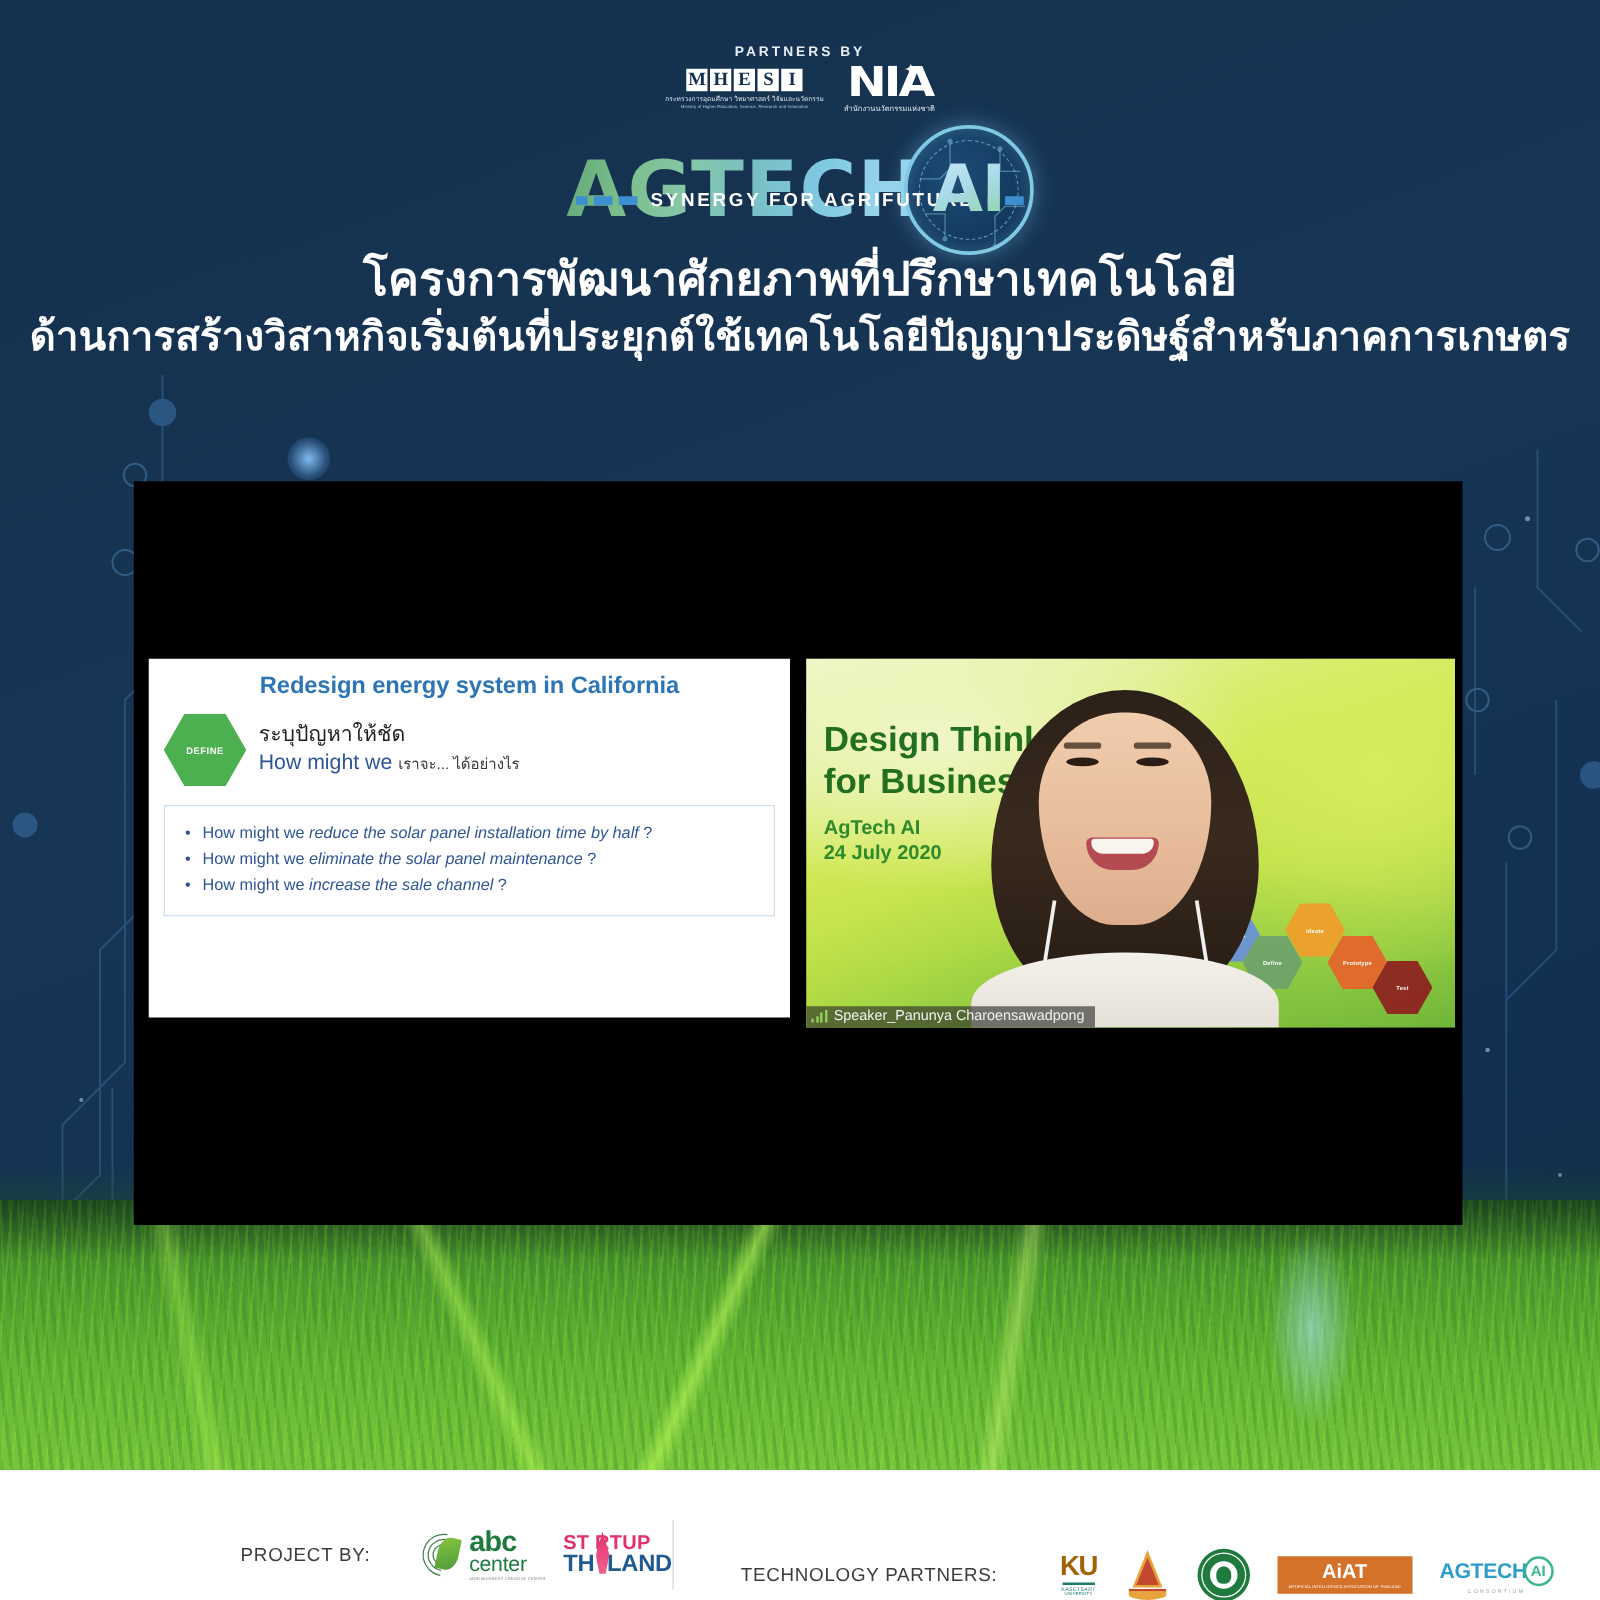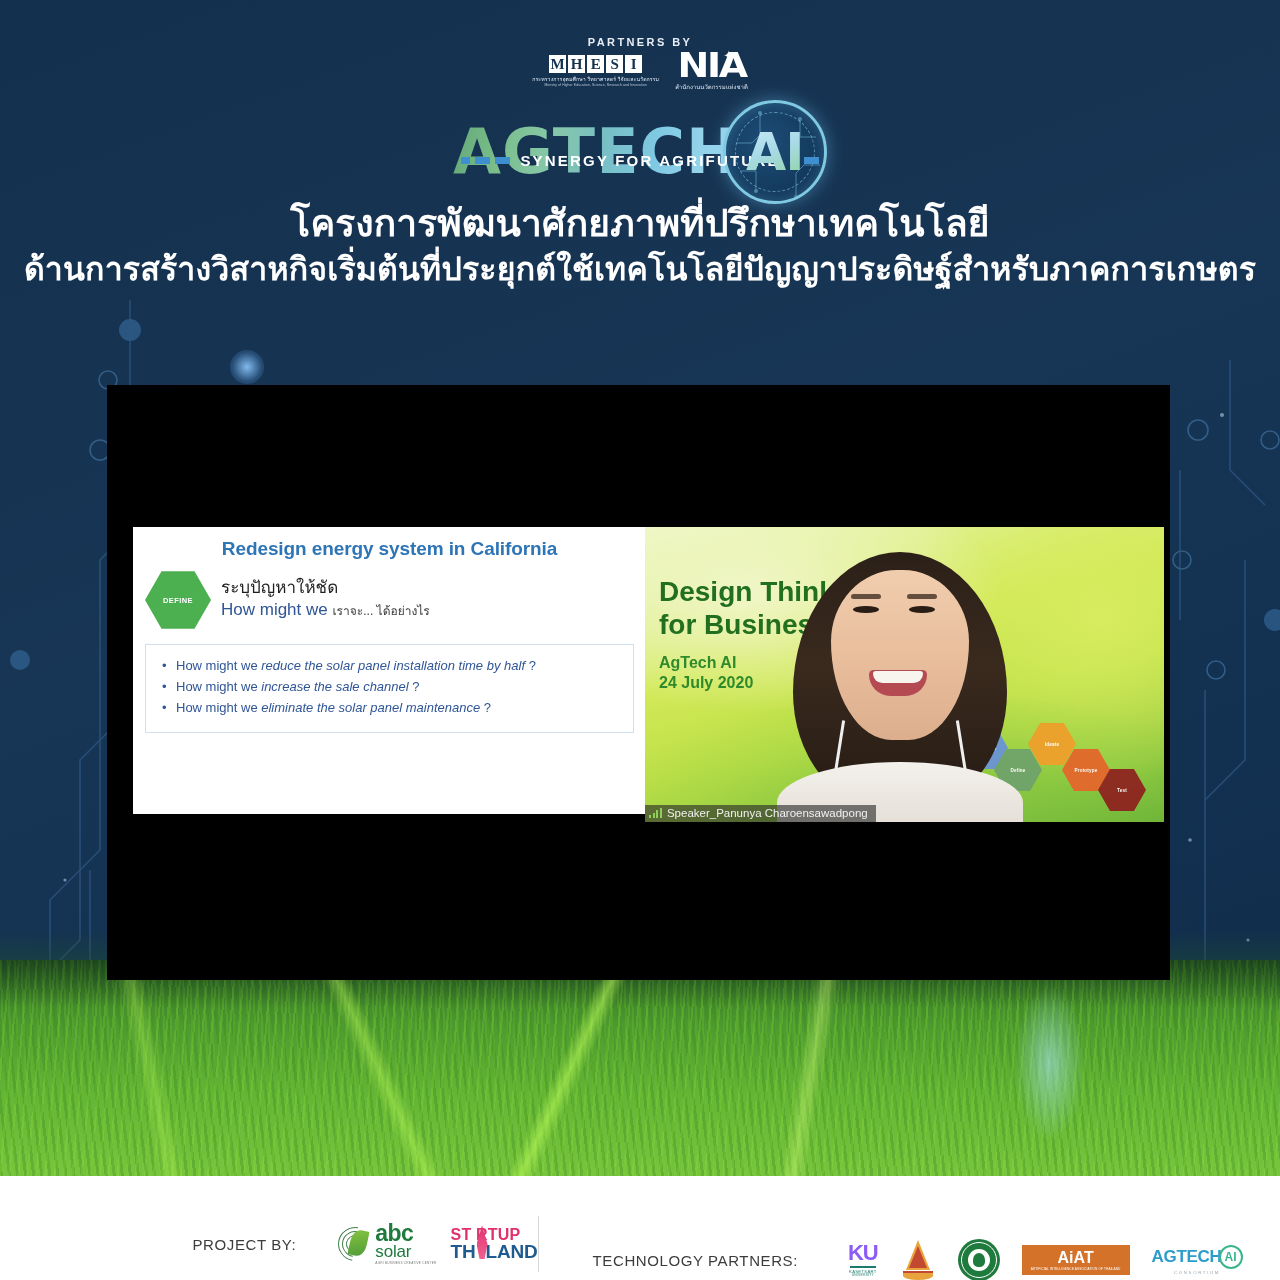--- a/index.html
+++ b/index.html
@@ -145,21 +145,21 @@
     pointer-events:none;
   }
 
   
   #recording {
     position: absolute; left: 107px; top: 385px; width: 1063px; height: 595px;
     background: #000000;
   }
   
   #slide {
-    position: absolute; left: 26px; top: 142px; width: 513px; height: 287px;
+    position: absolute; left: 12px; top: 142px; width: 513px; height: 287px;
     background: #ffffff; overflow: hidden;
   }
   .slide-title {
     color: #2e75b6; font-size: 19px; font-weight: bold; text-align: center;
     margin-top: 11px; letter-spacing: -.1px;
   }
   .define-row { display: flex; align-items: center; margin: 10px 0 0 12px; }
   .hexagon {
     position: relative; width: 66px; height: 60px; flex: 0 0 66px;
     background: #4caf50;
@@ -298,21 +298,21 @@
   .su-top { color:#e0306e; font-size: 16px; font-weight: bold; letter-spacing: .2px; }
   .su-bottom { color:#1f5b8f; font-size: 19px; font-weight: bold; letter-spacing: -.2px; }
   .su-flame {
     position:absolute; left: 26px; top: -2px; width: 11px; height: 34px;
     background: linear-gradient(180deg, #e0306e 0%, #f06292 100%);
     clip-path: polygon(50% 0%, 100% 55%, 72% 100%, 28% 100%, 0% 55%);
   }
 
   
   .ku-logo { display:flex; flex-direction:column; align-items:center; line-height:1; }
-  .ku-letters { color:#8b5cf6; font-size: 22px; font-weight: bold; letter-spacing: -1px; }
+  .ku-letters { color:#a16207; font-size: 22px; font-weight: bold; letter-spacing: -1px; }
   .ku-rule { width: 26px; height: 1.6px; background:#1d7a6e; margin: 2px 0 2px; }
   .ku-name { color:#1d7a6e; font-size: 4.2px; letter-spacing: .3px; }
   .ku-sub { color:#1d7a6e; font-size: 3.4px; letter-spacing: .2px; }
 
   
   .chula-logo { position: relative; width: 36px; height: 44px; }
   .chula-pha {
     position: absolute; left: 50%; top: 2px; transform: translateX(-50%);
     width: 0; height: 0;
     border-left: 12px solid transparent; border-right: 12px solid transparent;
@@ -523,24 +523,24 @@
           </div>
         </div>
       </div>
 
       <div class="goal-box">
         <ul class="goal-list">
           <li>
             <span>How might we </span><em>reduce the solar panel installation time by half</em><span> ?</span>
           </li>
           <li>
-            <span>How might we </span><em>increase the sale channel</em><span> ?</span>
+            <span>How might we </span><em>eliminate the solar panel maintenance</em><span> ?</span>
           </li>
           <li>
-            <span>How might we </span><em>eliminate the solar panel maintenance</em><span> ?</span>
+            <span>How might we </span><em>increase the sale channel</em><span> ?</span>
           </li>
         </ul>
       </div>
     </div>
 
     <div id="webcam">
       <div class="cam-title">Design Thinking
 for Business</div>
       <div class="cam-sub">AgTech AI
 24 July 2020</div>
@@ -597,21 +597,21 @@
 
         <div class="abc-logo">
           <div class="abc-leaf">
             <div class="ring r1"></div>
               <div class="ring r2"></div>
               <div class="ring r3"></div>
             <div class="leafshape"></div>
           </div>
           <div class="abc-text">
             <b>abc</b>
-            <i>solar</i>
+            <i>center</i>
             <u>AGRI BUSINESS CREATIVE CENTER</u>
           </div>
         </div>
 
         <div class="su-logo">
           <div class="su-flame"></div>
           <span class="su-top">ST RTUP</span>
           <span class="su-bottom">TH ILAND</span>
         </div>
 

